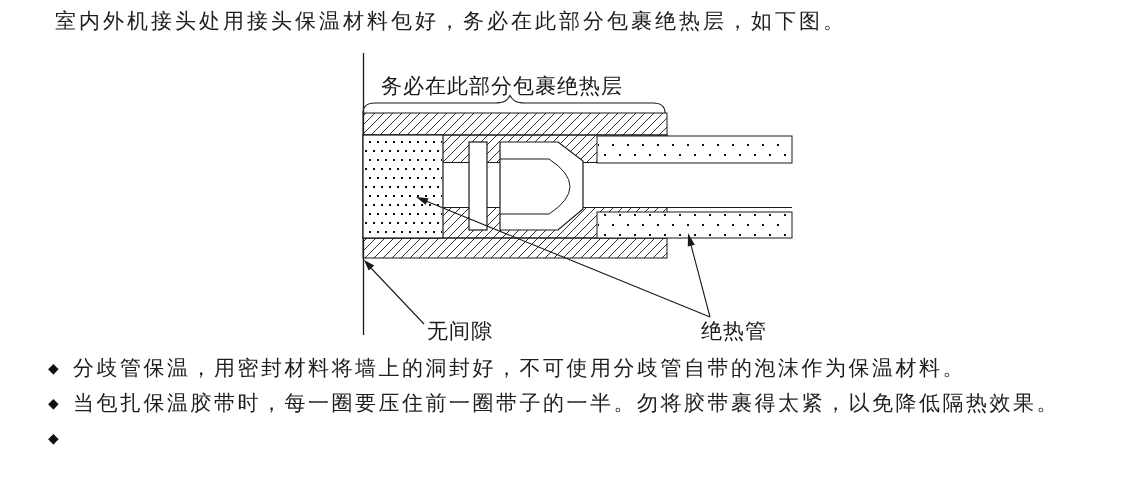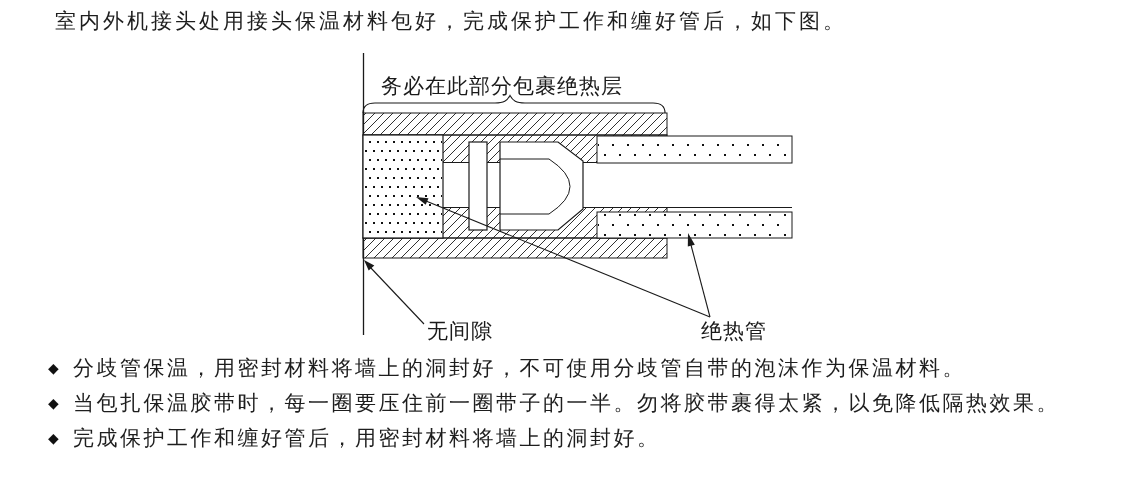--- a/index.html
+++ b/index.html
@@ -28,21 +28,21 @@
   svg text{
     font-family:"Liberation Serif","DejaVu Serif",serif;
     font-size:21px;fill:#1a1a1a;letter-spacing:1px;
   }
 </style>
 </head>
 <body>
 
 <div class="page">
 
-  <p class="intro">室内外机接头处用接头保温材料包好，完成保护工作和缠好管后，如下图。</p>
+  <p class="intro">室内外机接头处用接头保温材料包好，务必在此部分包裹绝热层，如下图。</p>
 
   <div class="diagram">
     <svg width="810" height="310" viewBox="0 0 810 310">
       <defs>
         <pattern id="hatch" width="9" height="9" patternUnits="userSpaceOnUse">
           <path d="M-2,2 L2,-2 M0,9 L9,0 M7,11 L11,7" stroke="#1a1a1a" stroke-width="0.9" fill="none"></path>
         </pattern>
         <pattern id="dotsDense" width="8" height="18" patternUnits="userSpaceOnUse">
           <rect x="1" y="2" width="2" height="2" fill="#111"></rect>
           <rect x="5" y="11" width="2" height="2" fill="#111"></rect>
@@ -114,17 +114,16 @@
     <li>
       <span class="diamond">◆</span>
       <span class="bullet-text">分歧管保温，用密封材料将墙上的洞封好，不可使用分歧管自带的泡沫作为保温材料。</span>
     </li>
     <li>
       <span class="diamond">◆</span>
       <span class="bullet-text">当包扎保温胶带时，每一圈要压住前一圈带子的一半。勿将胶带裹得太紧，以免降低隔热效果。</span>
     </li>
     <li>
       <span class="diamond">◆</span>
-      <span class="bullet-text">完成保护工作和缠好管后，用密封材料将墙上的洞封好。</span>
     </li>
   </ul>
 
 </div>
 
 </body></html>

